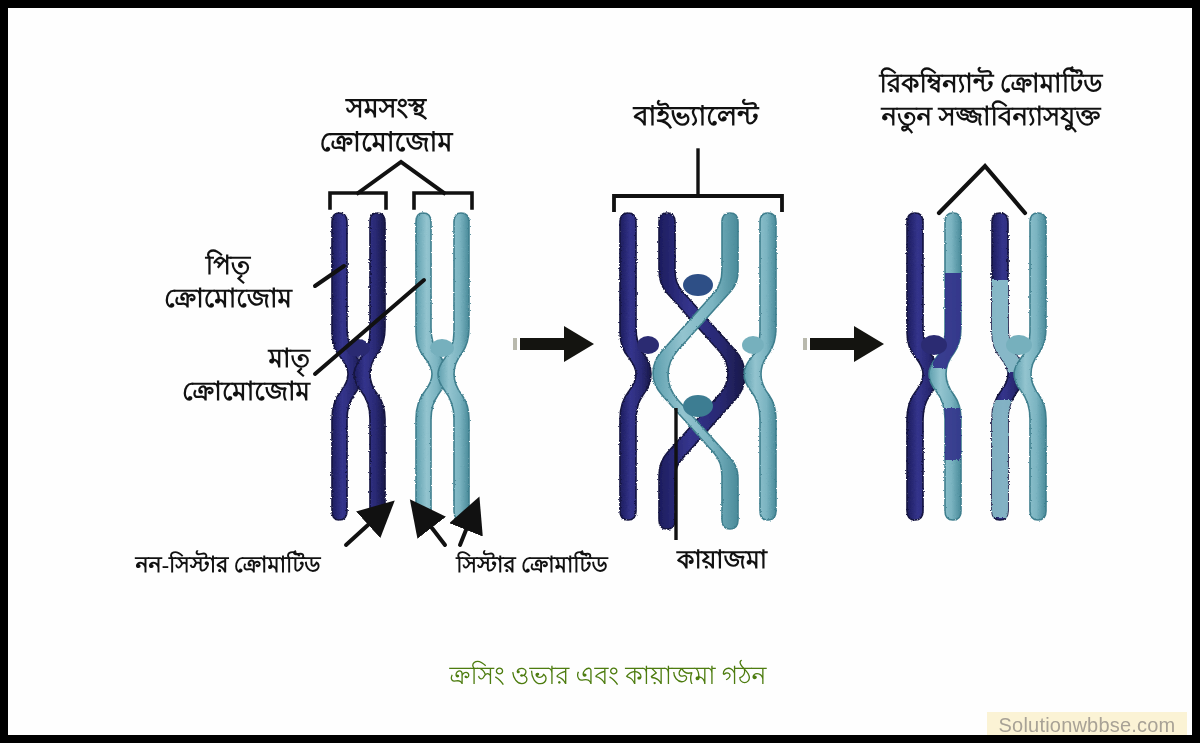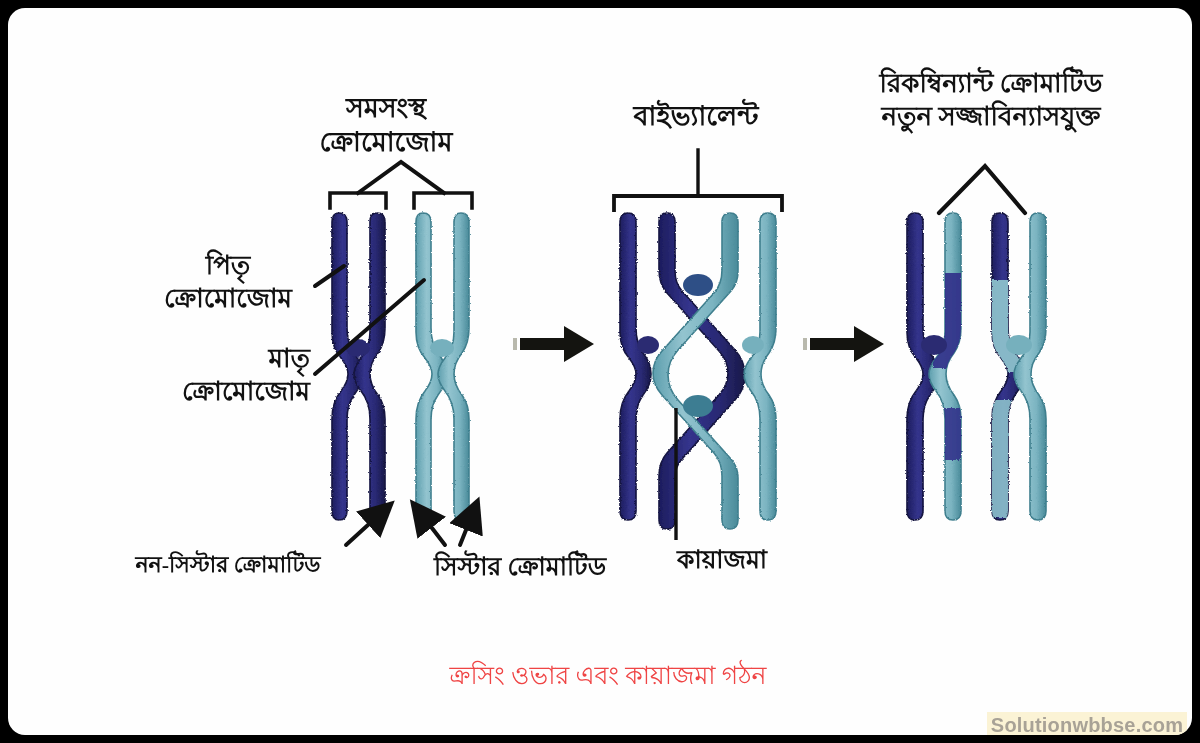--- a/index.html
+++ b/index.html
@@ -8,47 +8,46 @@
     background: #000;
     font-family: "Liberation Sans", sans-serif;
     overflow: hidden;
   }
   #frame {
     position: absolute;
     left: 8px; top: 8px;
     width: 1184px; height: 727px;
     background: #fefefe;
     overflow: hidden;
-    border-radius: 17px;
   }
   .lbl {
     position: absolute;
     font-family: "Liberation Serif", serif;
     color: #111;
     font-weight: 700;
     text-align: center;
     line-height: 1.25;
     white-space: nowrap;
   }
   .caption {
     position: absolute;
     font-family: "Liberation Serif", serif;
-    color: #ef4444;
+    color: #4d7c0f;
     font-size: 25px;
     text-align: center;
     white-space: nowrap;
   }
   #watermark {
     position: absolute;
     left: 979px; top: 704px;
     width: 200px; height: 27px;
     background: #fbf3d5;
     color: #a8a296;
     font-size: 20px;
-    font-weight: 700;
+    font-weight: 400;
     letter-spacing: .2px;
     display: flex;
     align-items: center;
     justify-content: center;
   }
   svg { position: absolute; left: 0; top: 0; overflow: visible; }
 </style>
 </head>
 <body>
 
@@ -64,21 +63,21 @@
     <div>ক্রোমোজোম</div>
   </div>
 
   <div class="lbl" style="left:122px; top:335px; width:180px; font-size:26px; text-align:right;">
     <div>মাতৃ</div>
     <div>ক্রোমোজোম</div>
   </div>
 
   <div class="lbl" style="left:60px; top:543px; width:320px; font-size:22px;">নন-সিস্টার ক্রোমাটিড</div>
 
-  <div class="lbl" style="left:382px; top:543px; width:260px; font-size:25px;">সিস্টার ক্রোমাটিড</div>
+  <div class="lbl" style="left:394px; top:543px; width:260px; font-size:22px;">সিস্টার ক্রোমাটিড</div>
 
   <div class="lbl" style="left:568px; top:92px; width:240px; font-size:27px;">বাইভ্যালেন্ট</div>
 
   <div class="lbl" style="left:629px; top:536px; width:170px; font-size:25px;">কায়াজমা</div>
 
   <div class="lbl" style="left:790px; top:60px; width:386px; font-size:26px;">
     <div>রিকম্বিন্যান্ট ক্রোমাটিড</div>
     <div>নতুন সজ্জাবিন্যাসযুক্ত</div>
   </div>
 

